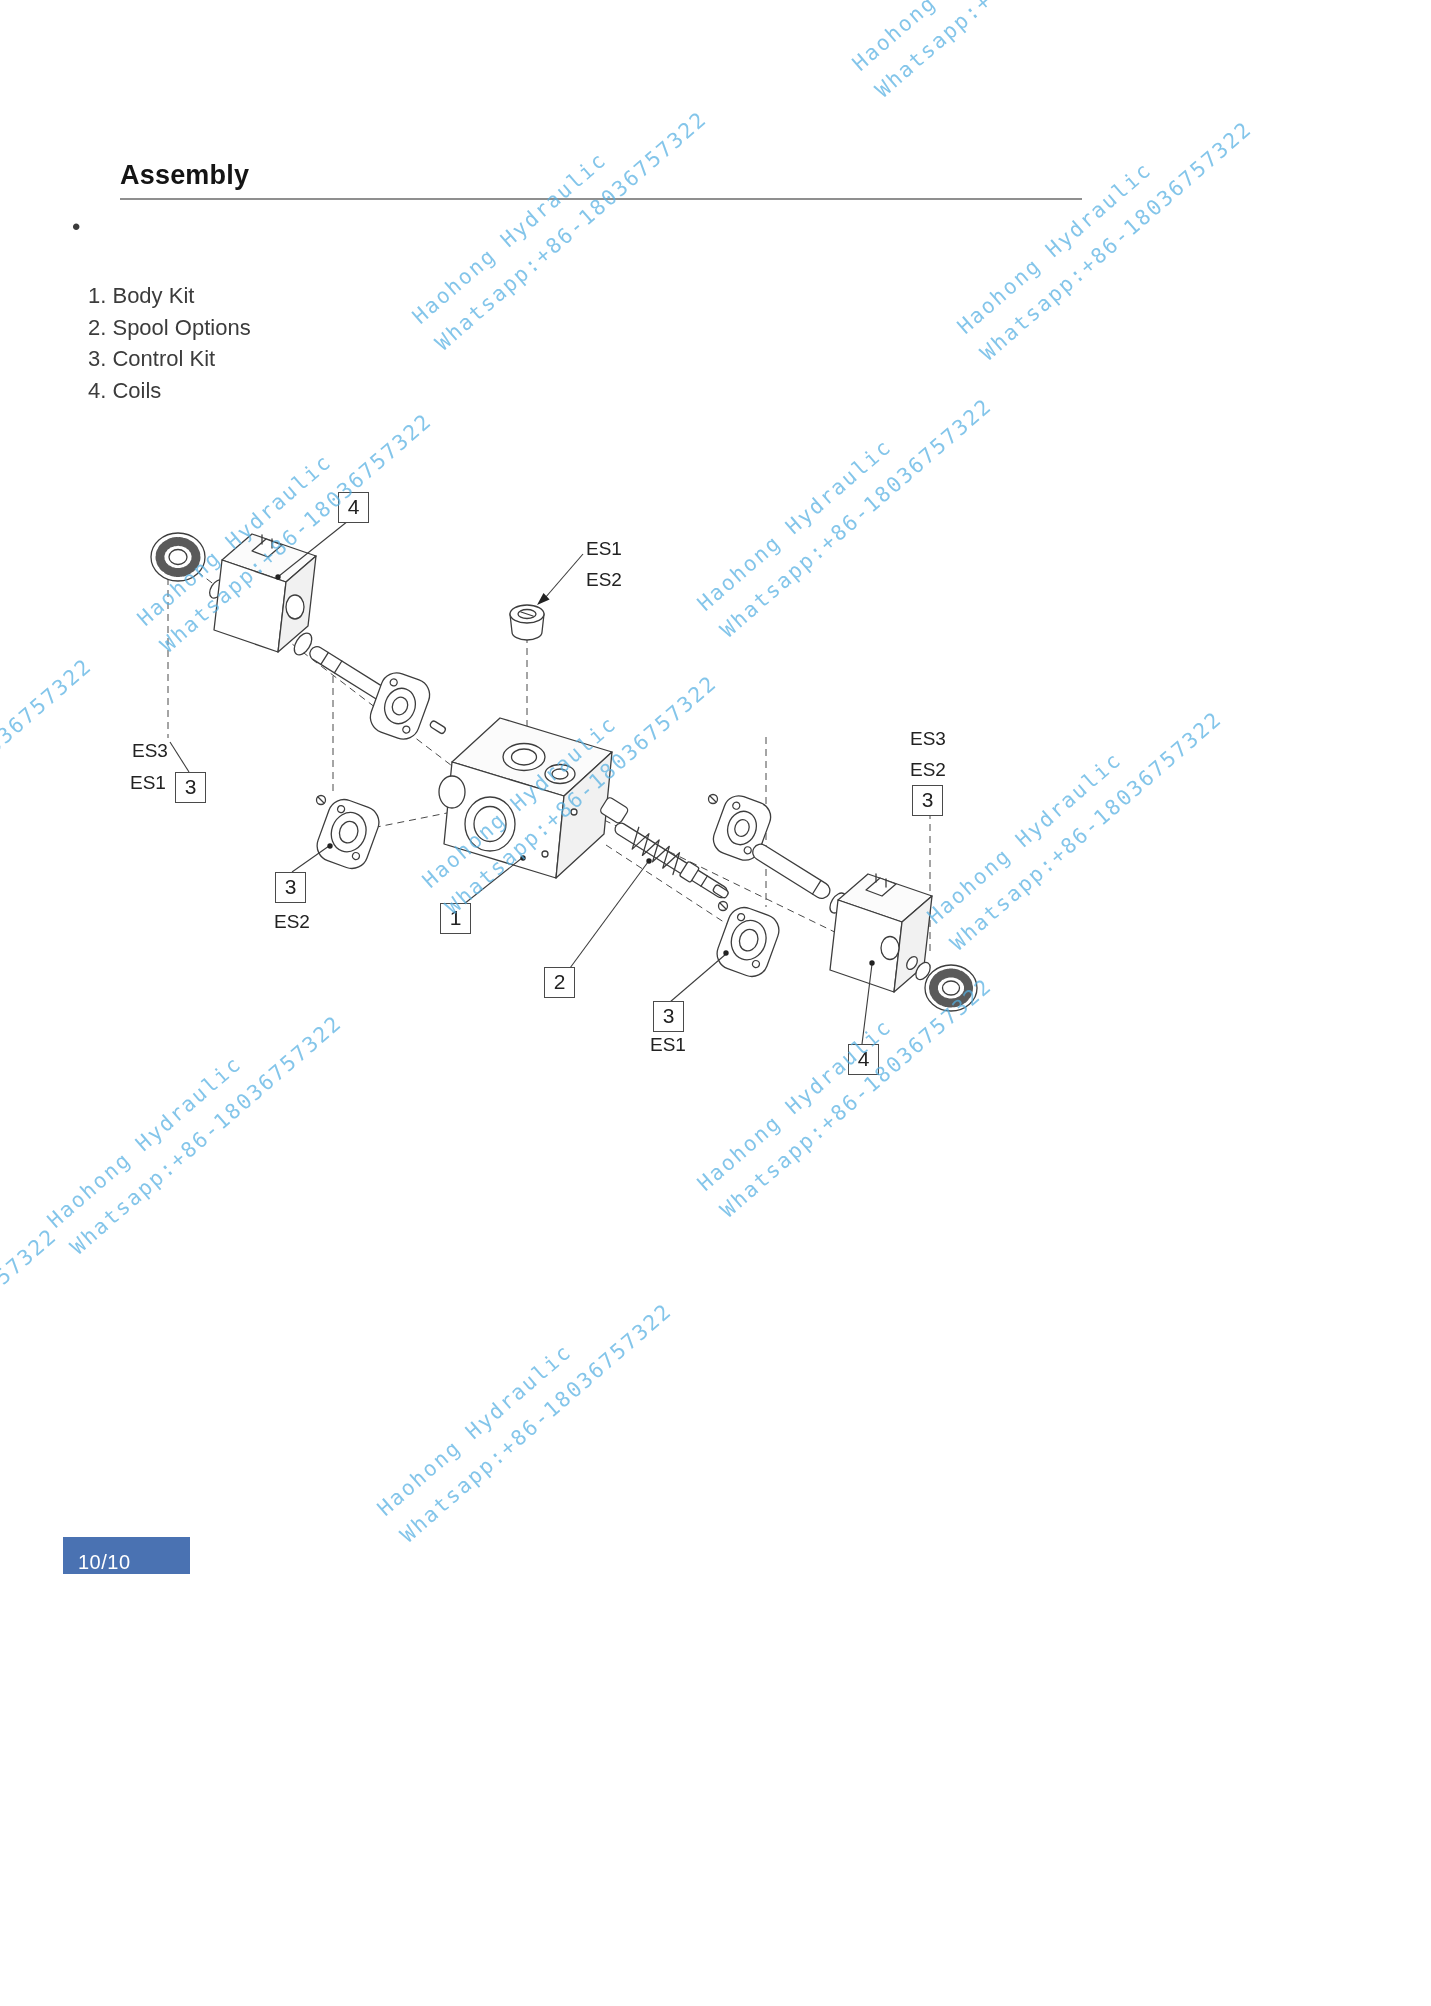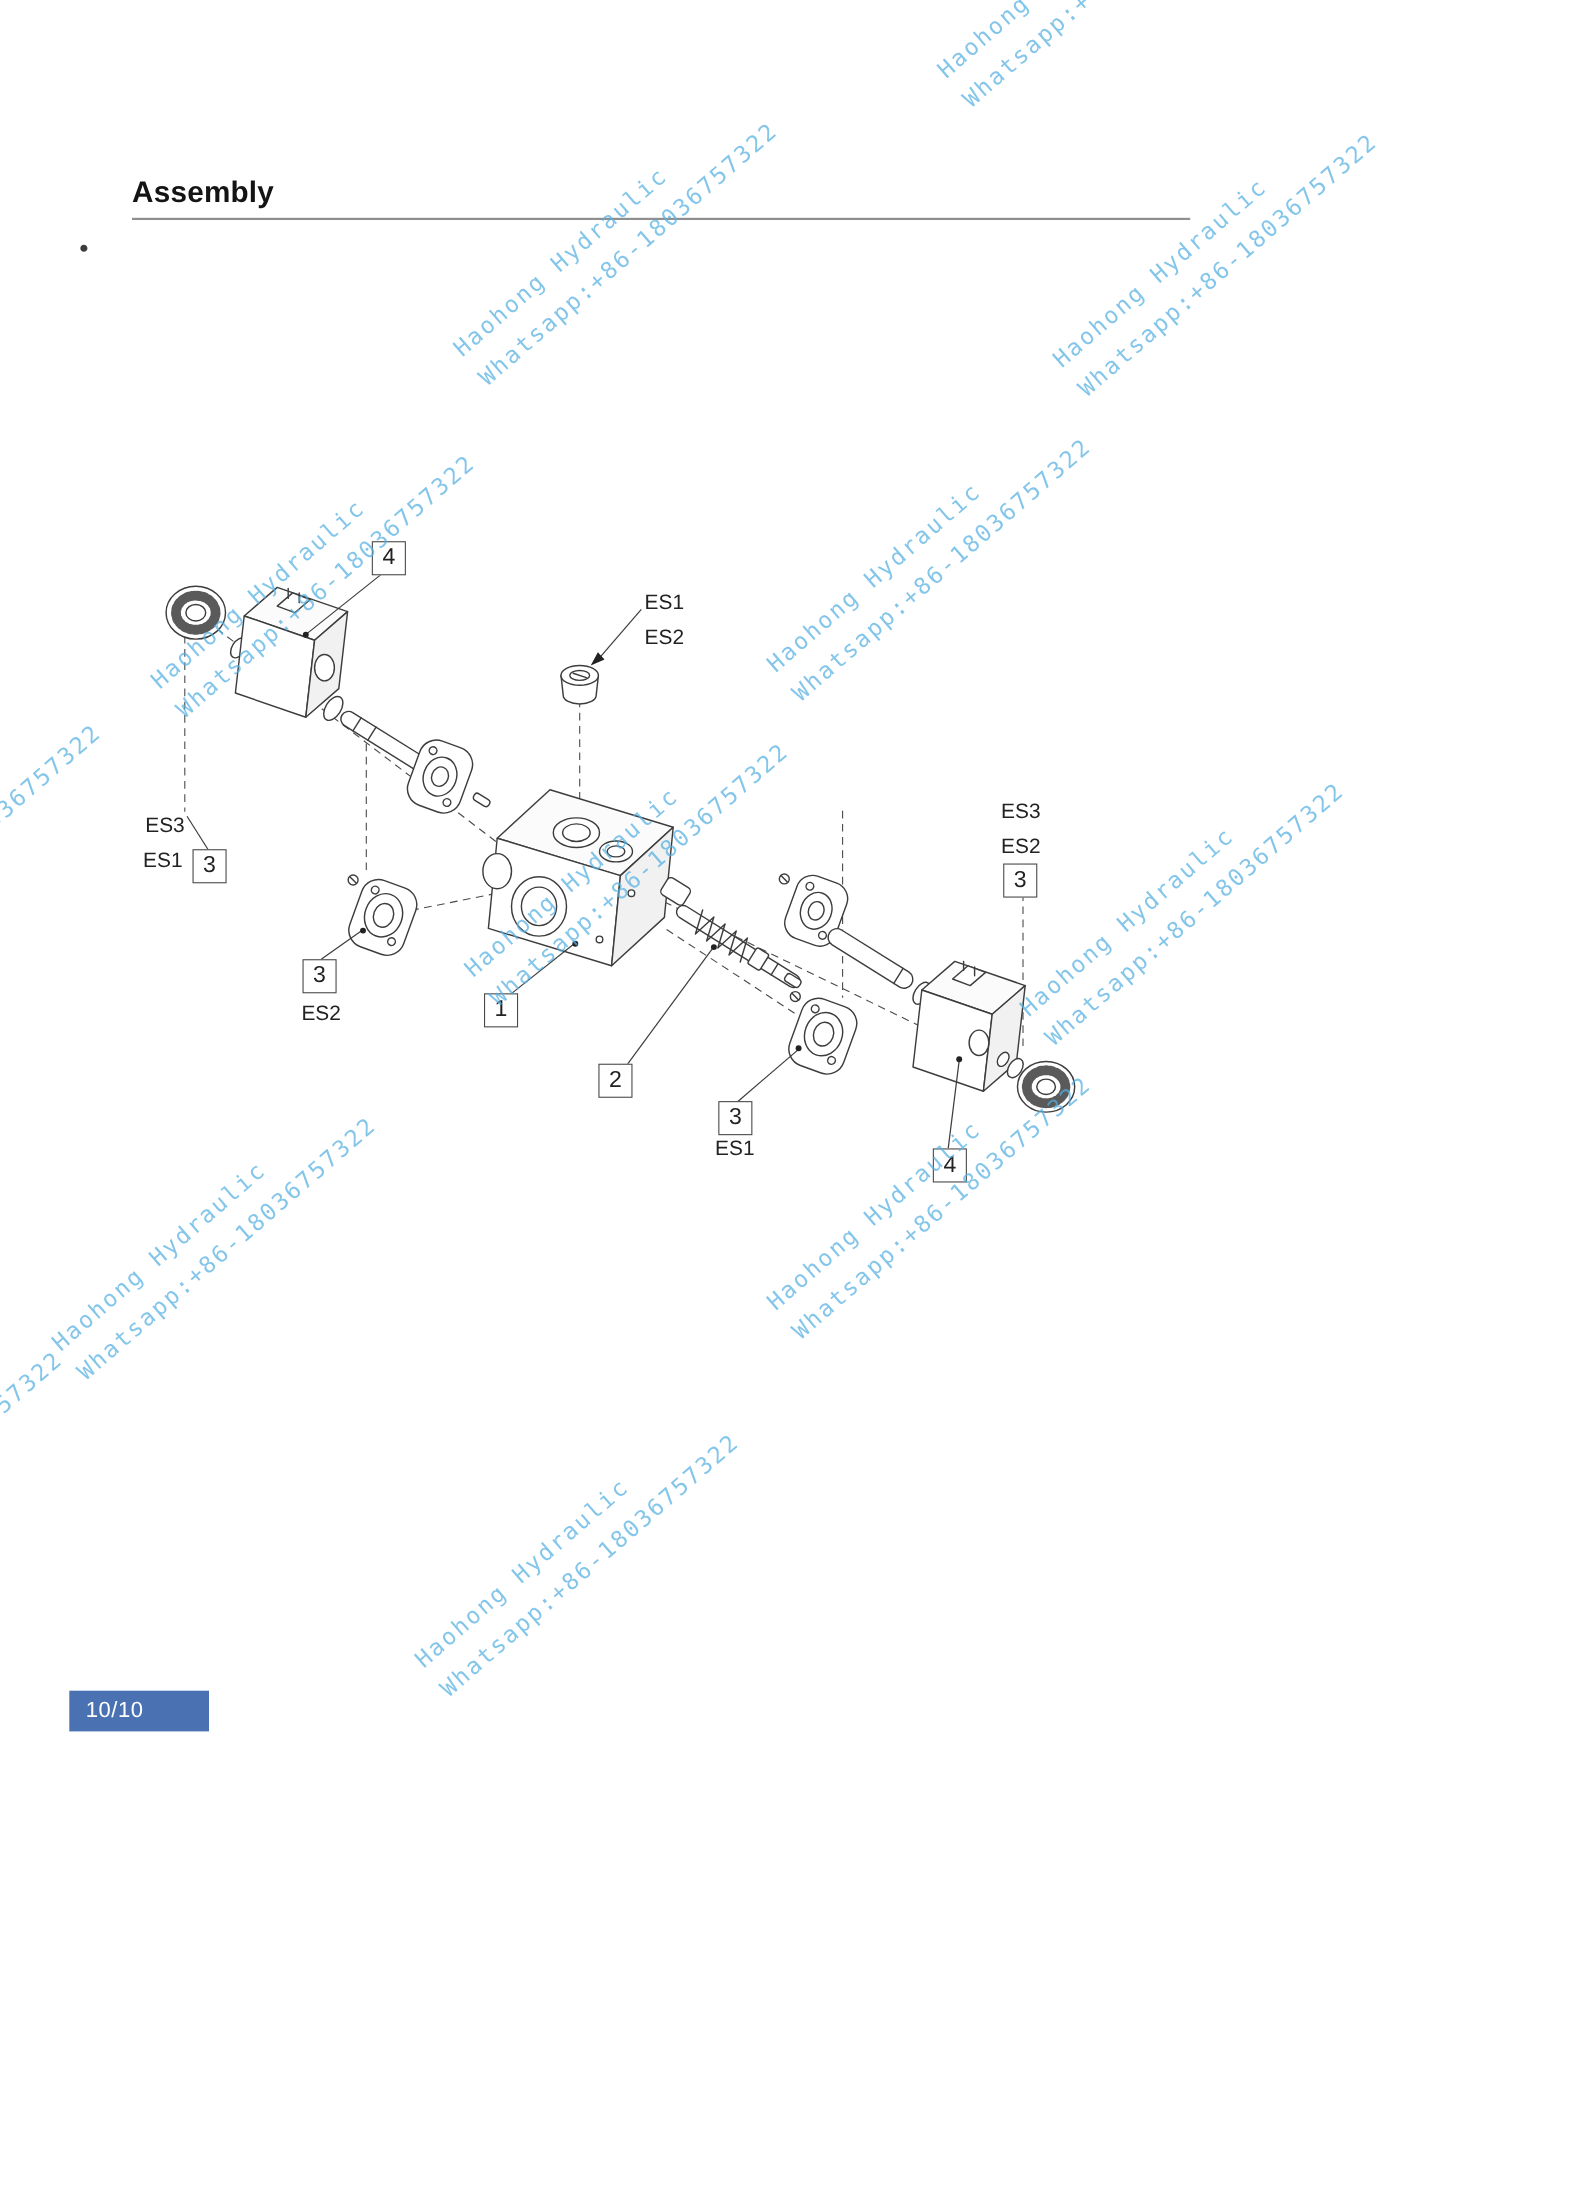--- a/index.html
+++ b/index.html
@@ -219,20 +219,26 @@
   <div class="title-block">
     <h1>Assembly</h1>
   </div>
 
   <div class="bullet-block">
     <span class="bullet-dot">•</span>
     <div>
     </div>
   </div>
 
+  <div class="num-list">
+    <div>1. Body Kit</div>
+    <div>2. Spool Options</div>
+    <div>3. Control Kit</div>
+    <div>4. Coils</div>
+  </div>
 
   <div class="dlabel boxed" style="left:338px;top:492px">4</div>
   <div class="dlabel" style="left:586px;top:538px">ES1</div>
   <div class="dlabel" style="left:586px;top:569px">ES2</div>
   <div class="dlabel" style="left:132px;top:740px">ES3</div>
   <div class="dlabel" style="left:130px;top:772px">ES1</div>
   <div class="dlabel boxed" style="left:175px;top:772px">3</div>
   <div class="dlabel boxed" style="left:275px;top:872px">3</div>
   <div class="dlabel" style="left:274px;top:911px">ES2</div>
   <div class="dlabel boxed" style="left:440px;top:903px">1</div>
@@ -286,17 +292,17 @@
     </div>
   <div class="wm" style="left: 525px; top: 1410px; color: rgb(85, 176, 226);">
       <div>Haohong Hydraulic</div>
       <div>Whatsapp:+86-18036757322</div>
     </div>
   <div class="wm" style="left: 1000px; top: -35px; color: rgb(85, 176, 226);">
       <div>Haohong Hydraulic</div>
       <div>Whatsapp:+86-18036757322</div>
     </div>
 
-  <div class="footer-badge" style="background: rgb(74, 114, 178);">
+  <div class="footer-badge" style="background: rgb(74, 114, 178); align-items: flex-end;">
     <span>10/10</span>
   </div>
 
 </div>
 
 </body></html>

